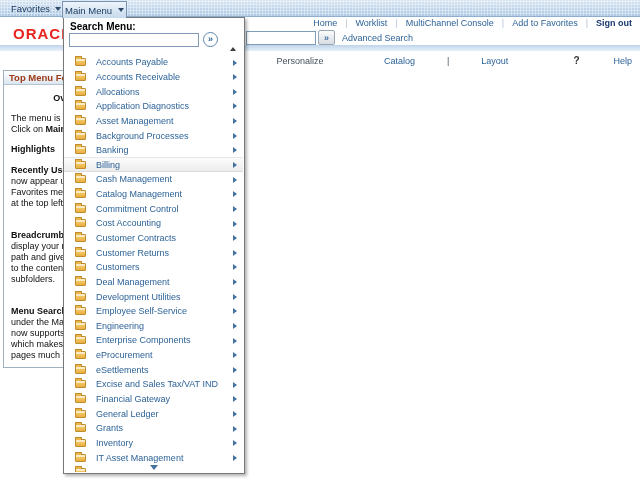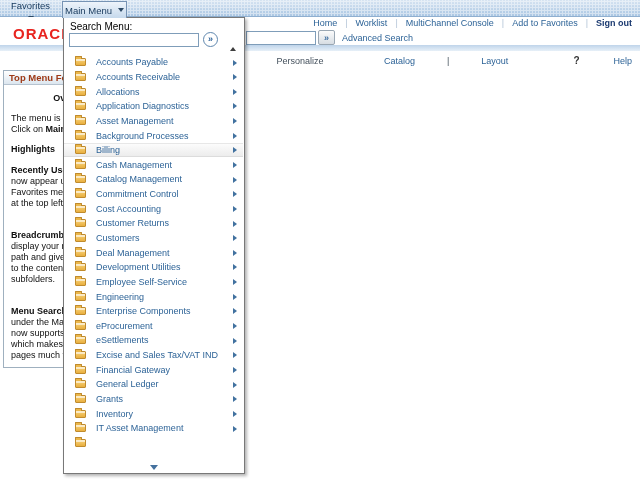--- a/index.html
+++ b/index.html
@@ -15,21 +15,21 @@
     position:absolute; left:0; top:0; width:640px; height:17px;
     background:
       radial-gradient(circle, rgba(255,255,255,.45) 1px, transparent 1.2px),
       linear-gradient(#d7e4f2, #abc7e3);
     background-size:3px 3px, 100% 100%;
     border-bottom:1px solid #8fafd0;
   }
   .fav-tab {
     position:absolute; left:6px; top:0; height:17px;
     display:flex; align-items:center; gap:5px; padding:0 5px;
-    font-size:9.5px; color:#17395c; cursor:default;flex-direction:column;
+    font-size:9.5px; color:#17395c; cursor:default;
   }
   .mm-tab {
     position:absolute; left:62px; top:1px; width:65px; height:17px;
     display:flex; align-items:center; justify-content:center; gap:6px;
     background:linear-gradient(#eef4fb, #c6d9ec);
     border:1px solid #7693b4; border-bottom:none;
     font-size:9.5px; color:#17395c; z-index:30;
   }
   .caret-down {
     width:0; height:0; border-left:3.5px solid transparent;
@@ -94,21 +94,21 @@
   .pg-highlights { font-weight:bold; margin-top:9px; }
   .pg-sec { margin-top:10px; white-space:nowrap; }
   .pg-sec + .pg-sec { margin-top:21px; }
 
   
   .dropdown {
     position:absolute; left:63px; top:17px; width:182px; height:457px;
     background:#fff; border:1px solid #787878;
     box-shadow:2px 2px 3px rgba(0,0,0,.3); z-index:20;
   }
-  .sm-label { position:absolute; left:6px; top:3px; font-size:10px; font-weight:normal; color:#000; }
+  .sm-label { position:absolute; left:6px; top:3px; font-size:10px; font-weight:bold; color:#000; }
   .sm-input {
     position:absolute; left:5px; top:15px; width:130px; height:14px;
     border:1px solid #7f9db9; font-size:10px; padding:0 2px;
     font-family:"Liberation Sans", sans-serif;
   }
   .sm-go {
     position:absolute; left:139px; top:14px; width:15px; height:15px;
     border:1px solid #5f87ae; border-radius:50%; color:#30659b;
     font-size:9px; font-weight:bold; line-height:13px; text-align:center;
     background:#fff; cursor:pointer;
@@ -238,20 +238,25 @@
         <div class="menu-row">
     <span class="folder"></span>
     <span class="mi-label">Asset Management</span>
     <span class="mi-arrow"></span>
   </div>
         <div class="menu-row">
     <span class="folder"></span>
     <span class="mi-label">Background Processes</span>
     <span class="mi-arrow"></span>
   </div>
+        <div class="menu-row">
+    <span class="folder"></span>
+    <span class="mi-label">Banking</span>
+    <span class="mi-arrow"></span>
+  </div>
         <div class="menu-row hl">
     <span class="folder"></span>
     <span class="mi-label">Billing</span>
     <span class="mi-arrow"></span>
   </div>
         <div class="menu-row">
     <span class="folder"></span>
     <span class="mi-label">Cash Management</span>
     <span class="mi-arrow"></span>
   </div>
@@ -261,20 +266,25 @@
     <span class="mi-arrow"></span>
   </div>
         <div class="menu-row">
     <span class="folder"></span>
     <span class="mi-label">Commitment Control</span>
     <span class="mi-arrow"></span>
   </div>
         <div class="menu-row">
     <span class="folder"></span>
     <span class="mi-label">Cost Accounting</span>
+    <span class="mi-arrow"></span>
+  </div>
+        <div class="menu-row">
+    <span class="folder"></span>
+    <span class="mi-label">Customer Contracts</span>
     <span class="mi-arrow"></span>
   </div>
         <div class="menu-row">
     <span class="folder"></span>
     <span class="mi-label">Customer Returns</span>
     <span class="mi-arrow"></span>
   </div>
         <div class="menu-row">
     <span class="folder"></span>
     <span class="mi-label">Customers</span>

